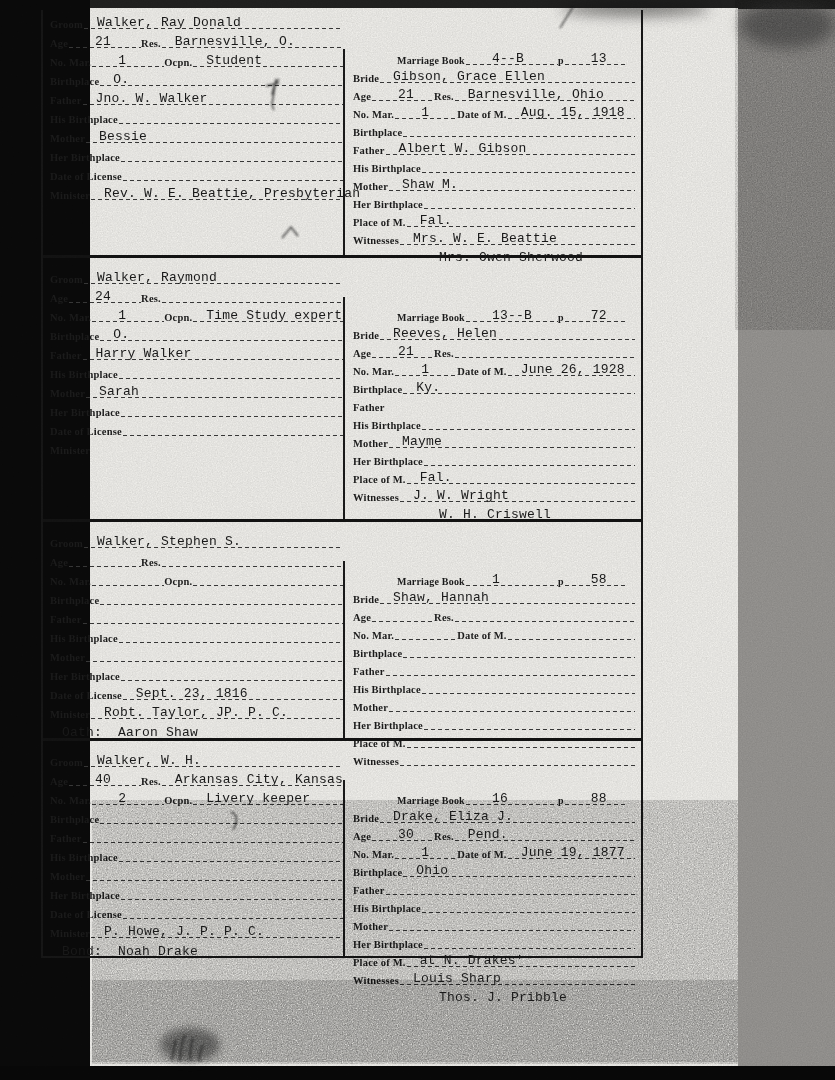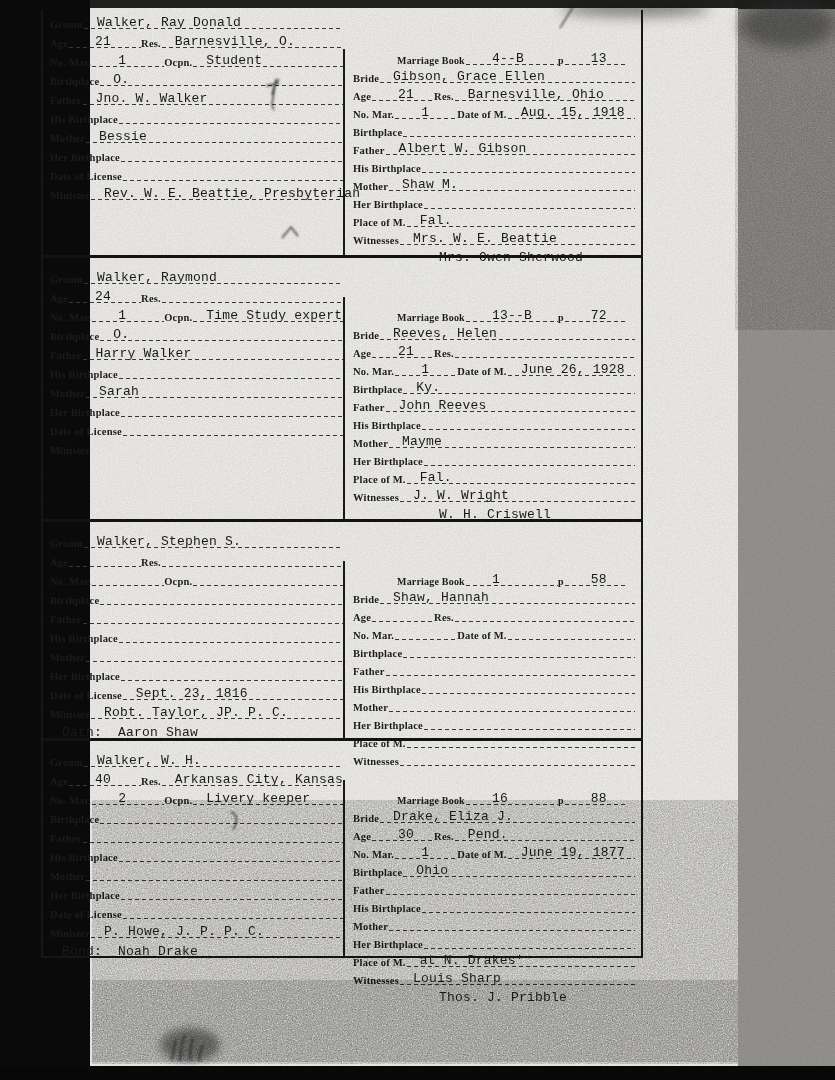--- a/index.html
+++ b/index.html
@@ -339,23 +339,20 @@
           </span>
         </div>
         <div class="row">
           <span class="lbl">Birthplace</span>
           <span class="fill">
             <span class="val">Ky.</span>
           </span>
         </div>
         <div class="row">
           <span class="lbl">Father</span>
-          <span class="fill">
-            <span class="val">John Reeves</span>
-          </span>
         </div>
         <div class="row">
           <span class="lbl">His Birthplace</span>
           <span class="fill">
             <span class="val"></span>
           </span>
         </div>
         <div class="row">
           <span class="lbl">Mother</span>
           <span class="fill">

